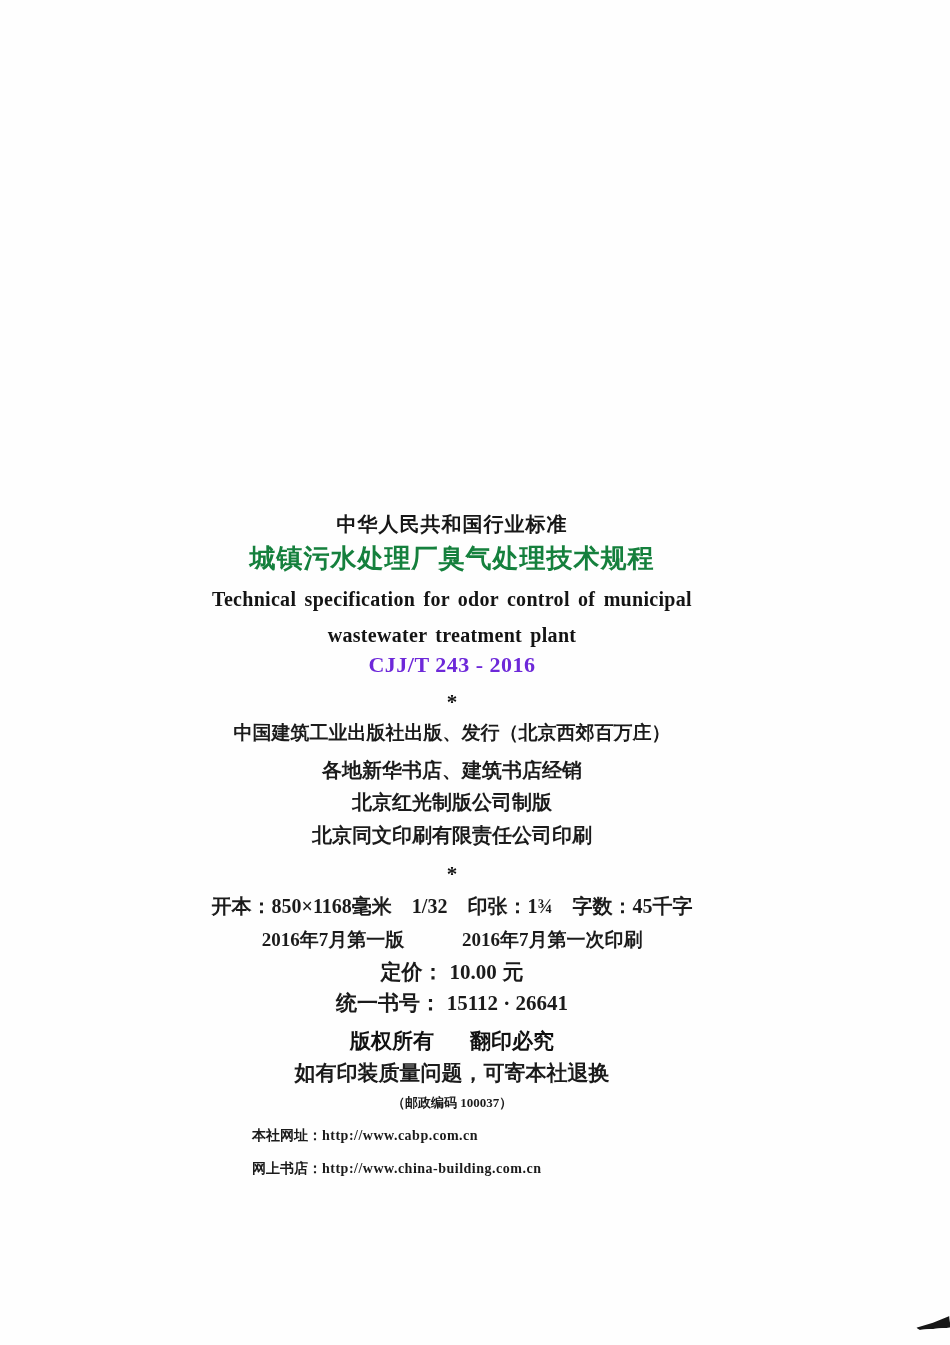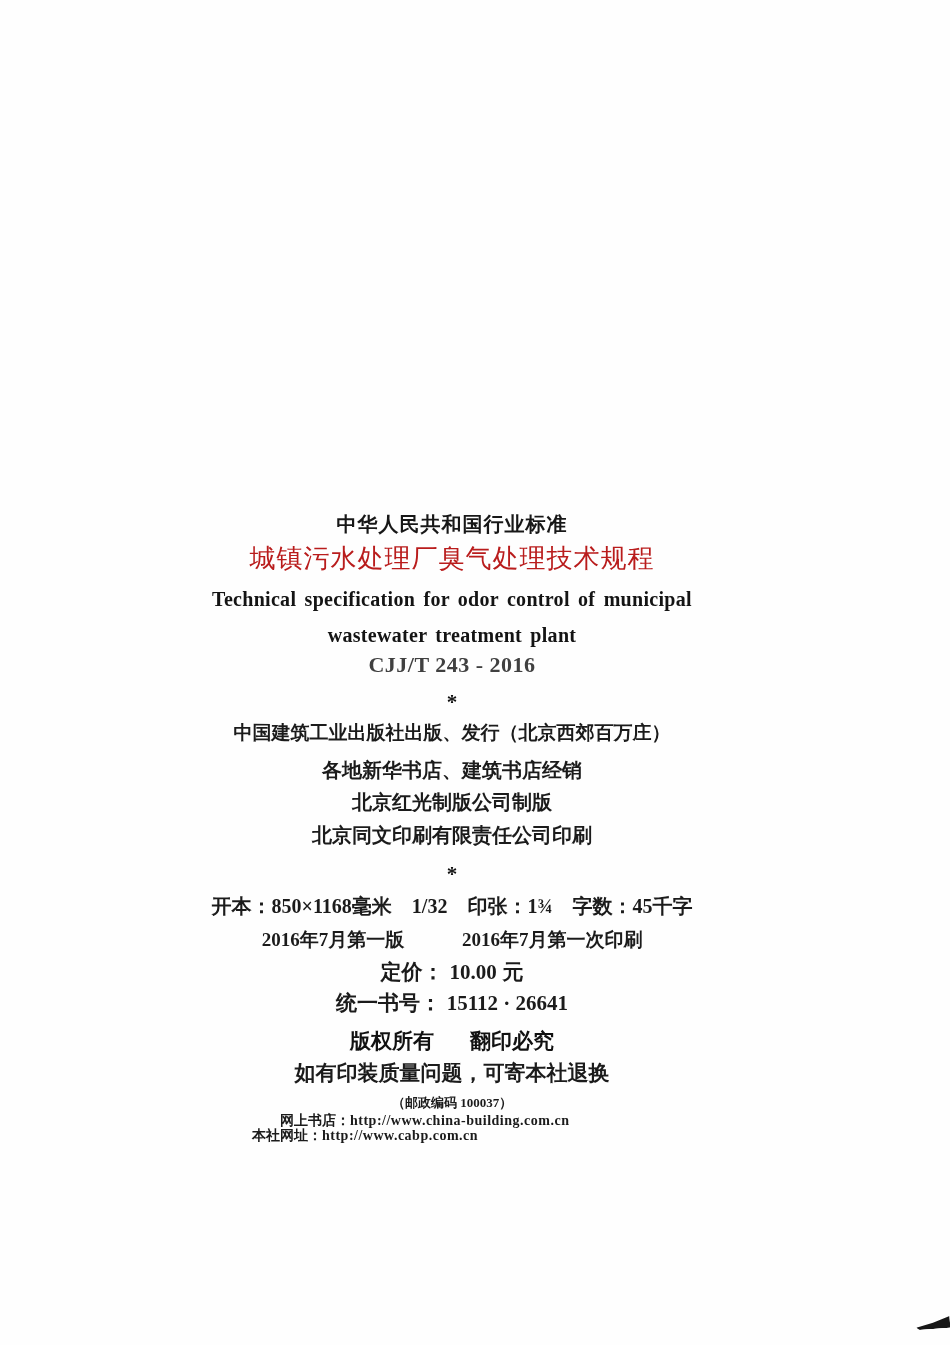--- a/index.html
+++ b/index.html
@@ -18,25 +18,25 @@
     left: 142px;
     width: 620px;
     text-align: center;
     line-height: 1;
     white-space: nowrap;
   }
   .cjk { font-family: "Liberation Sans", sans-serif; }
   .latin-serif { font-family: "Liberation Serif", serif; }
 
   .standard-label { top: 514px; font-size: 20px; font-weight: 600; letter-spacing: 1px; color: #171717; }
-  .title-cn      { top: 545px; font-size: 26px; font-weight: 400; letter-spacing: 1px; color: #b91c1c; }
+  .title-cn      { top: 545px; font-size: 26px; font-weight: 700; letter-spacing: 1px; color: #15803d; }
   .title-en      { font-size: 20px; font-weight: 700; color: #141414; letter-spacing: 0.3px; word-spacing: 3px; }
   .title-en-1    { top: 589px; }
   .title-en-2    { top: 625px; }
-  .std-code      { top: 654px; font-size: 22px; font-weight: 700; font-family: "Liberation Serif", serif; letter-spacing: 0.5px; color: #404040; }
+  .std-code      { top: 654px; font-size: 22px; font-weight: 700; font-family: "Liberation Serif", serif; letter-spacing: 0.5px; color: #6d28d9; }
   .star          { font-size: 21px; font-weight: 700; font-family: "Liberation Serif", serif; color: #111; }
   .star-1        { top: 692px; }
   .star-2        { top: 864px; }
   .publisher     { top: 723px; font-size: 19px; font-weight: 600; }
   .distribution  { top: 760px; font-size: 20px; font-weight: 600; }
   .plate-making  { top: 792px; font-size: 20px; font-weight: 600; }
   .print-company { top: 825px; font-size: 20px; font-weight: 600; }
   .format-line   { top: 896px; font-size: 20px; font-weight: 600; font-family: "Liberation Serif", "Liberation Sans", serif; }
   .edition-line  { top: 930px; font-size: 19px; font-weight: 600; font-family: "Liberation Serif", "Liberation Sans", serif; }
   .edition-line .seg { display: inline-block; }
@@ -52,21 +52,21 @@
   .url-line {
     position: absolute;
     left: 252px;
     line-height: 1;
     white-space: nowrap;
     text-align: right;
     font-size: 14px;
     font-weight: 600;
   }
   .url-line-1 { top: 1128px; }
-  .url-line-2 { top: 1113px; margin-left: 28px; }
+  .url-line-2 { top: 1161px; }
   .url-line .url { font-family: "Liberation Serif", serif; font-weight: 600; letter-spacing: 0.5px; }
   .corner-mark {
     position: absolute;
     right: 0;
     bottom: 16px;
     width: 34px;
     height: 12px;
     background: #161616;
     clip-path: polygon(0 80%, 50% 48%, 100% 2%, 100% 100%, 10% 100%);
     transform: rotate(-4deg);

